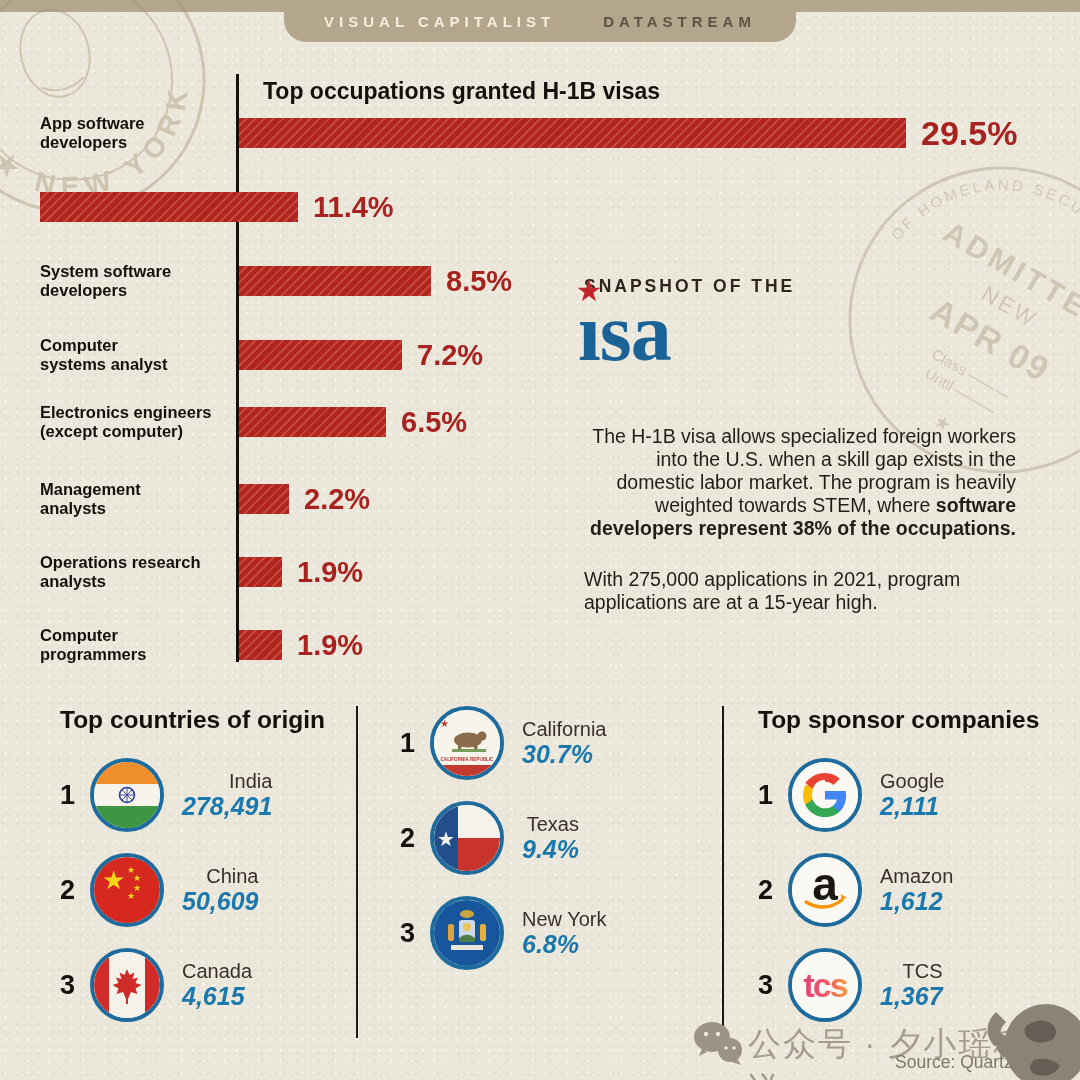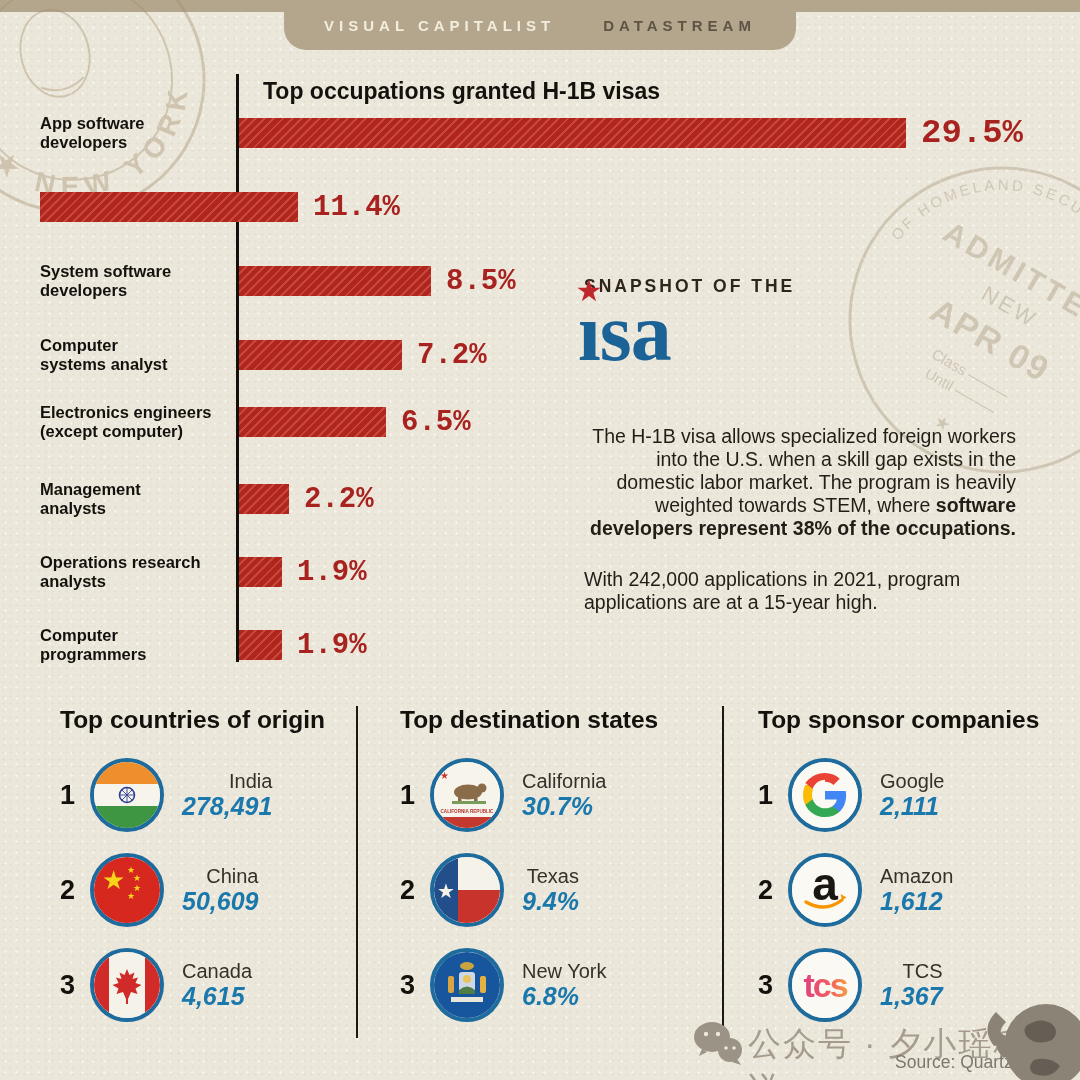--- a/index.html
+++ b/index.html
@@ -9,21 +9,21 @@
     background:#ece7db;
     background-image:
       radial-gradient(rgba(120,100,70,.05) 1px, transparent 1.3px),
       radial-gradient(rgba(255,255,255,.55) 1px, transparent 1.3px);
     background-size:7px 7px,11px 11px;
     color:#16120e;
   }
   .topstrip{position:absolute;top:0;left:0;width:1080px;height:12px;background:#b3a68d;}
   .banner{
     position:absolute;top:0;left:50%;transform:translateX(-50%);
-    height:50px;padding:0 40px;background:#b3a68d;border-radius:0 0 22px 22px;
+    height:42px;padding:0 40px;background:#b3a68d;border-radius:0 0 22px 22px;
     display:flex;align-items:center;white-space:nowrap;
   }
   .banner .brand{color:#f3edde;font-size:15px;font-weight:bold;letter-spacing:5px;}
   .banner .product{color:#5e5446;font-size:15px;font-weight:bold;letter-spacing:5px;margin-left:48px;}
 
   
   .stamp{position:absolute;pointer-events:none;}
   #stamp-ny{left:-78px;top:-70px;opacity:.40;transform:rotate(-14deg);}
   #stamp-adm{right:-92px;top:150px;opacity:.30;transform:rotate(30deg);}
 
@@ -33,21 +33,21 @@
   .chart-row{position:absolute;left:40px;display:flex;align-items:center;height:46px;}
   .cat-label{
     width:181px;margin-right:18px;text-align:left;
     font-size:16.5px;font-weight:bold;line-height:19px;color:#14110d;white-space:pre-line;
   }
   .bar{
     height:30px;
     background:repeating-linear-gradient(135deg,#b0261f 0 4.5px,#c6483a 4.5px 6.5px);
   }
   .val{
-    margin-left:15px;font-family:Liberation Mono, monospace;font-weight:bold;
+    margin-left:15px;font-family:Liberation Sans, sans-serif;font-weight:bold;
     font-size:29px;color:#a8231f;
   }
   .val.big{font-size:34px;}
 
   
   .kicker{position:absolute;left:584px;top:276px;font-size:17.5px;font-weight:bold;letter-spacing:3px;color:#2e261c;}
   .visa-title{
     position:absolute;left:578px;top:292px;
     font-family:"Liberation Serif",serif;font-weight:bold;font-size:82px;line-height:1;
     color:#1b6396;letter-spacing:-1px;white-space:nowrap;
@@ -165,21 +165,21 @@
 <div class="chart-row" style="top:622px">
   <div class="cat-label">Computer
 programmers</div>
   <div class="bar" style="width: 43px;"></div>
   <div class="val">1.9%</div>
 </div>
 
 <div class="kicker">SNAPSHOT OF THE</div>
 <div class="visa-title"><span class="visa-i"><span class="visa-star">★</span><span>ı</span></span><span>sa</span></div>
 <p class="snap-p" id="snap-p1"><span>The H-1B visa allows specialized foreign workers into the U.S. when a skill gap exists in the domestic labor market. The program is heavily weighted towards STEM, where </span><b>software developers represent 38% of the occupations.</b></p>
-<p class="snap-p" id="snap-p2">With 242,000 applications in 2021, program applications are at a 15-year high.</p>
+<p class="snap-p" id="snap-p2">With 275,000 applications in 2021, program applications are at a 15-year high.</p>
 
 <div class="vdiv" id="vdiv-1"></div>
 <div class="vdiv" id="vdiv-2"></div>
 
 <div class="col" id="col-0">
   <h3>Top countries of origin</h3>
 
   <div class="list-item">
     <div class="rank">1</div>
     <div class="circle">
@@ -227,21 +227,20 @@
       </svg>
     </div>
     <div class="item-text">
       <div class="item-name">Canada</div>
       <div class="item-value">4,615</div>
     </div>
   </div>
 </div>
 
 <div class="col" id="col-1">
-  <h3>Top destination states</h3>
 
   <div class="list-item">
     <div class="rank">1</div>
     <div class="circle">
       <svg width="66" height="66" viewBox="0 0 66 66">
         <rect width="66" height="66" fill="#f7f4ec"></rect>
         <text x="6" y="17" font-size="10" fill="#c3392f">★</text>
         <ellipse cx="34" cy="30" rx="14" ry="7.5" fill="#8a6b4a"></ellipse>
         <circle cx="48" cy="26" r="4.5" fill="#8a6b4a"></circle>
         <rect x="24" y="34" width="3.5" height="6" fill="#8a6b4a"></rect>

